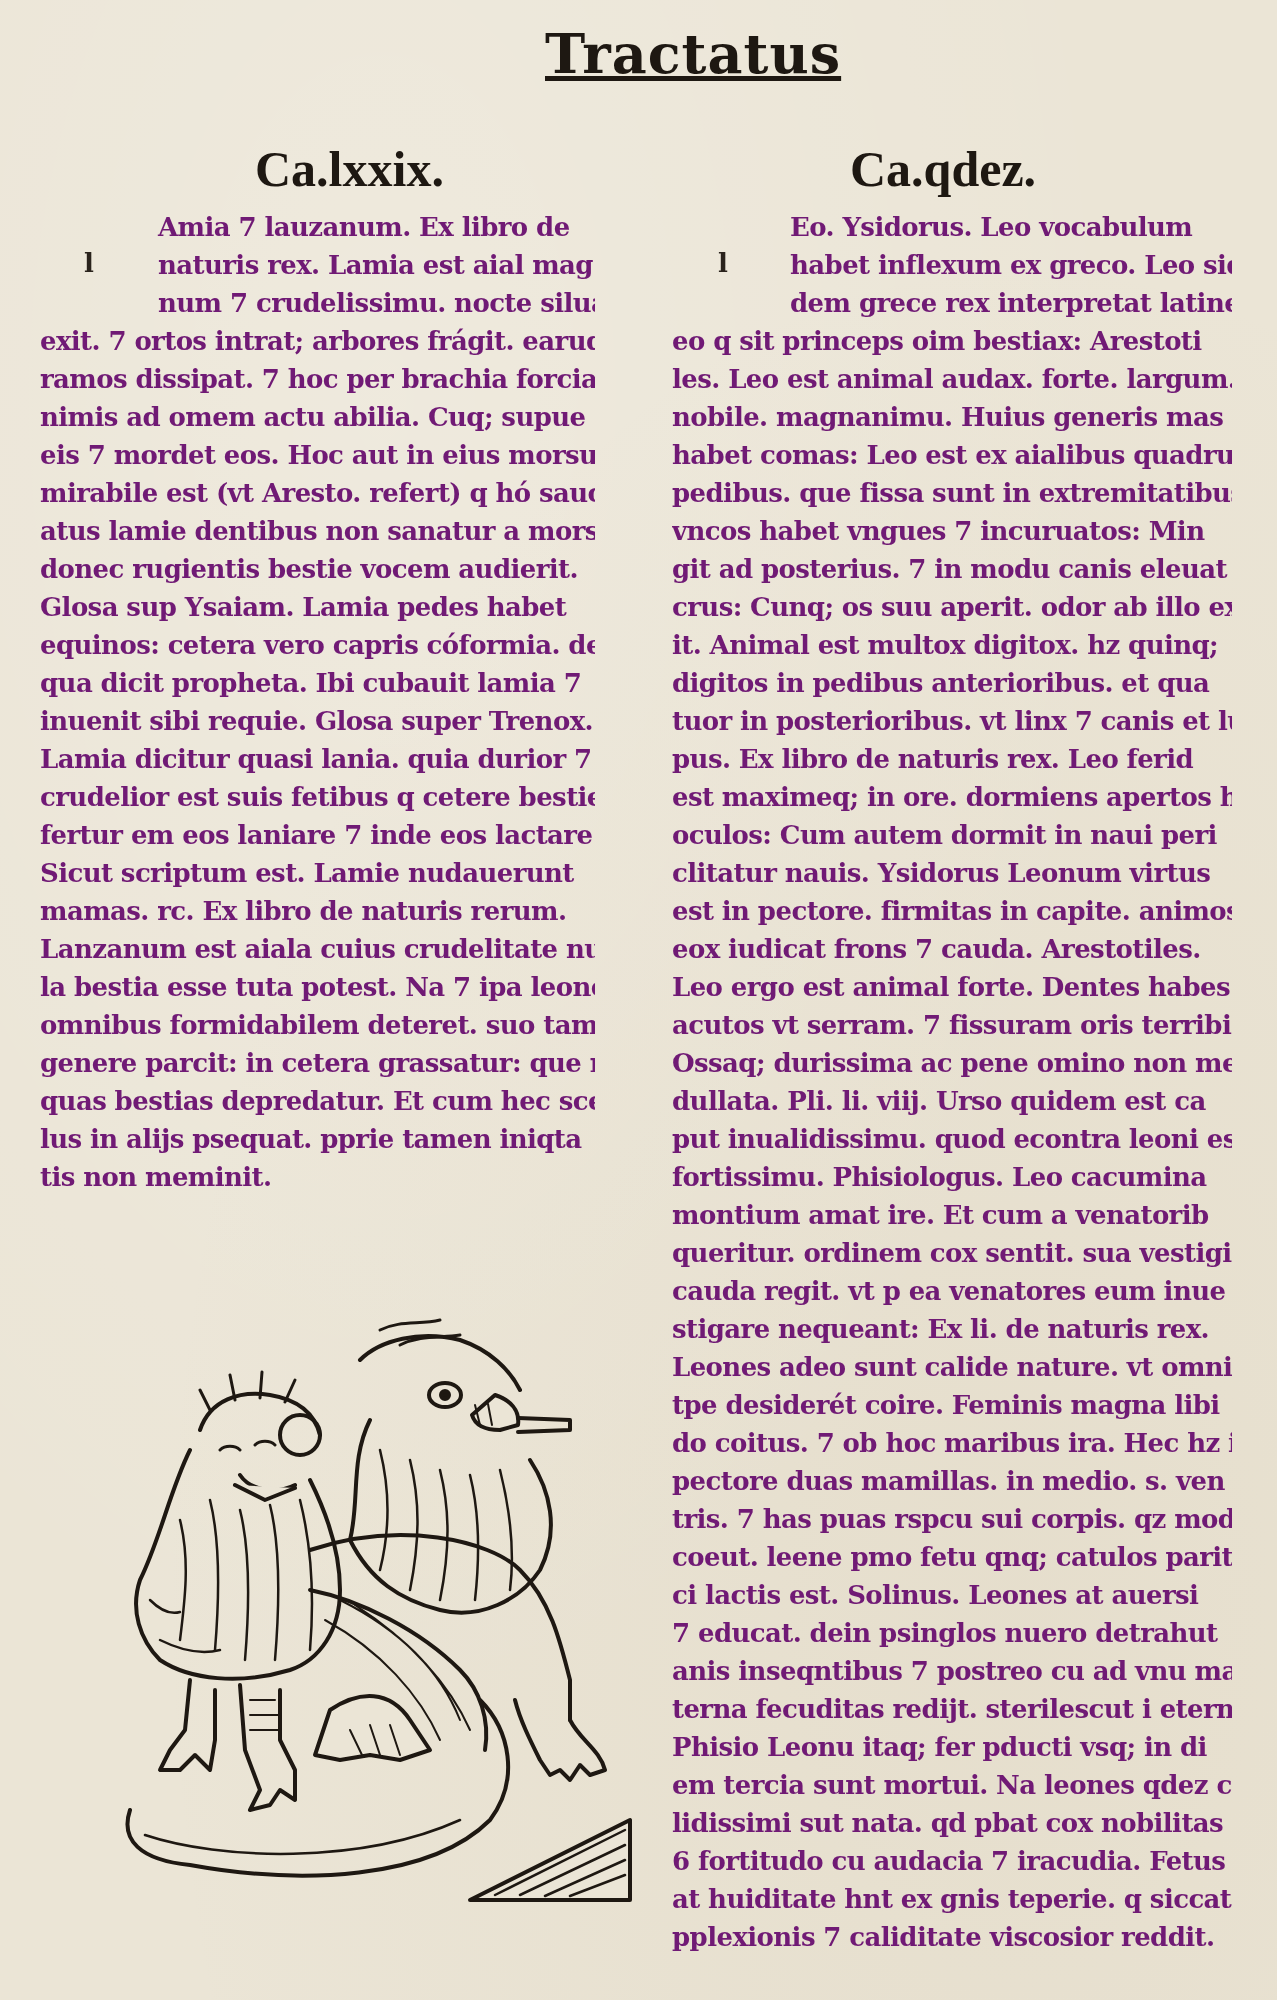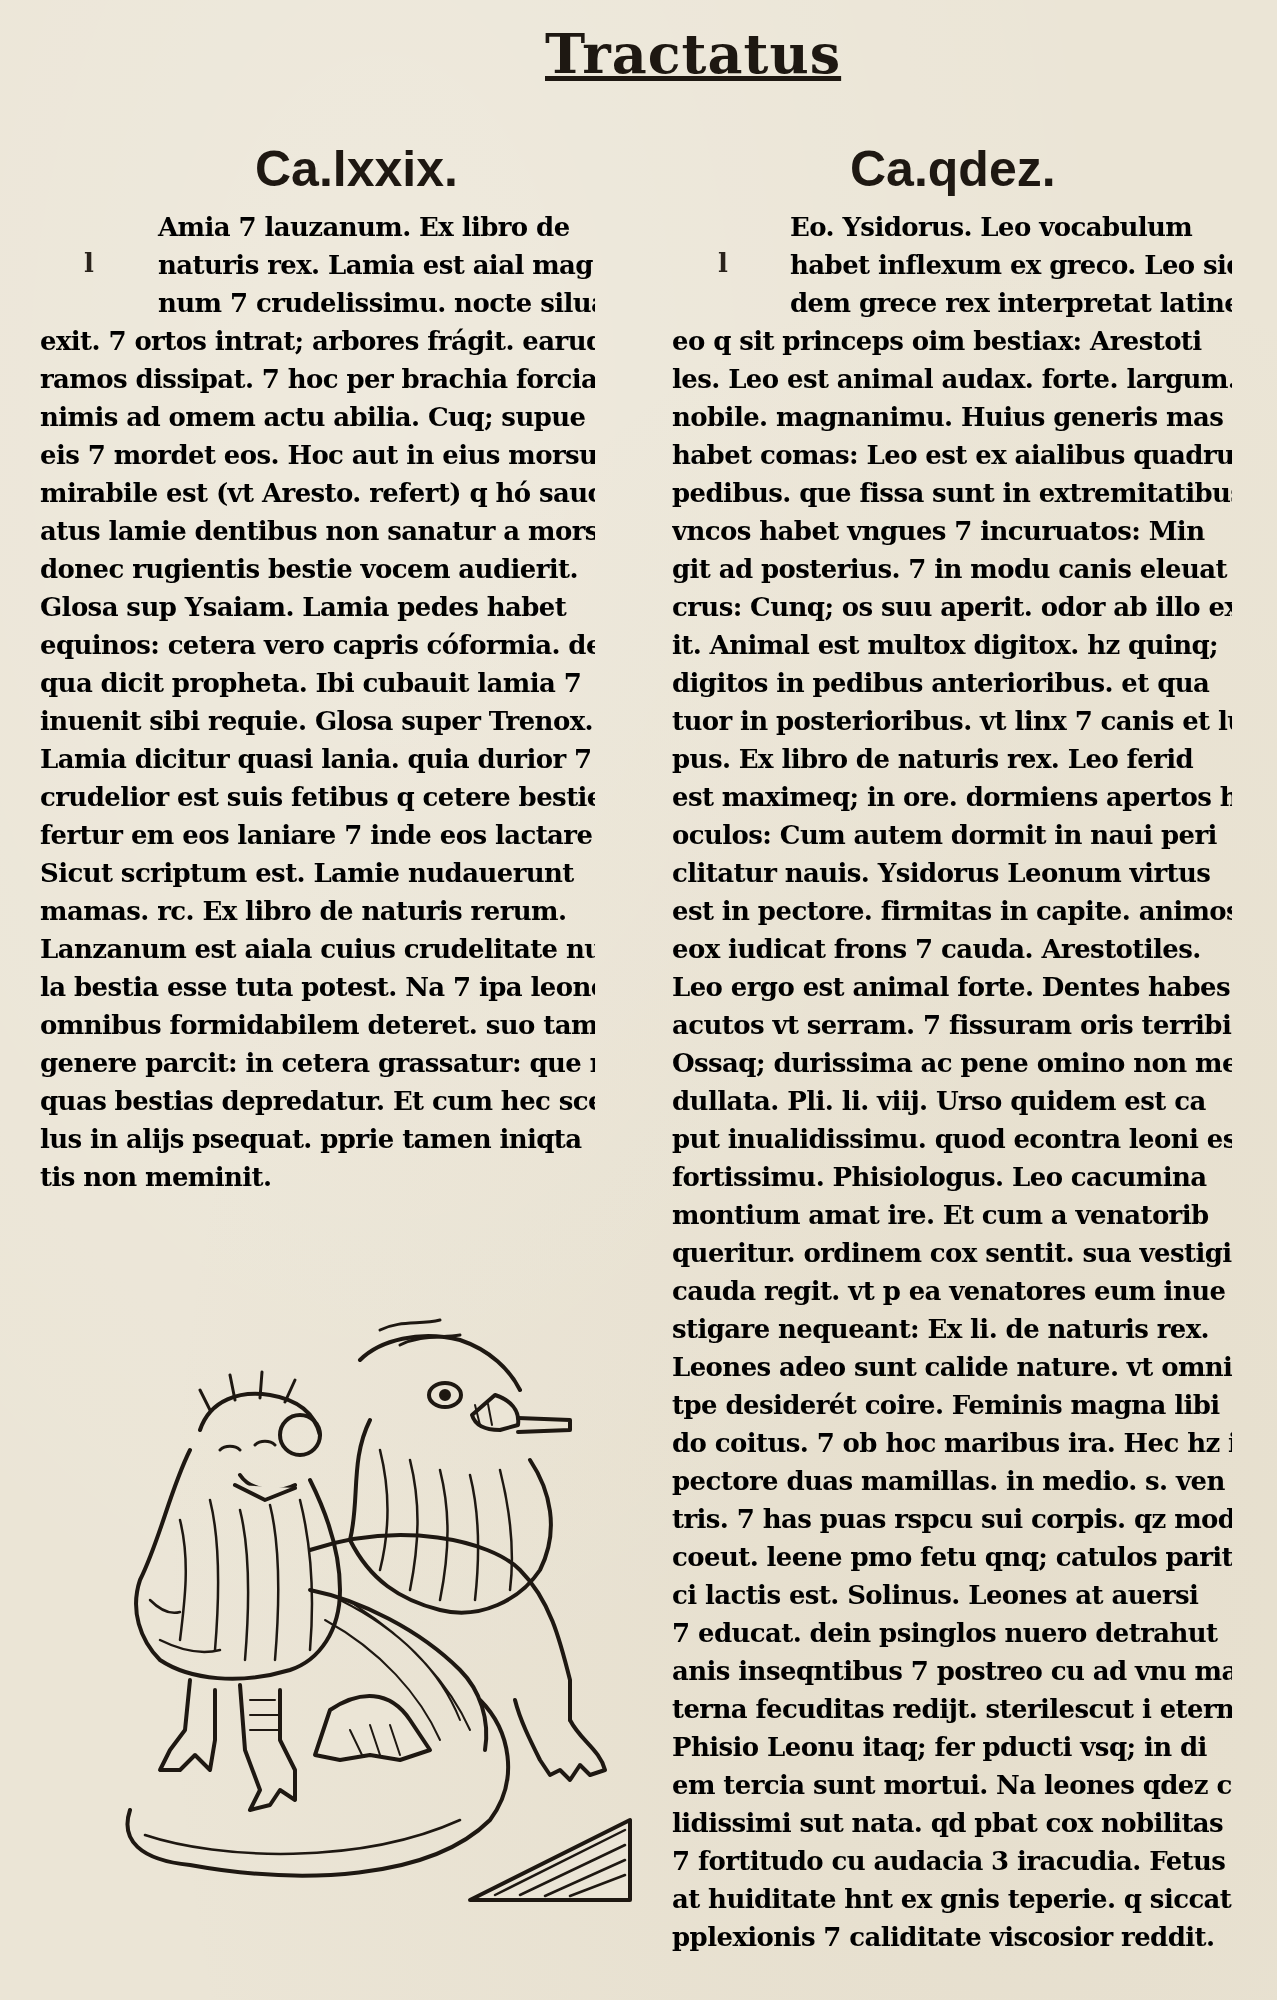--- a/index.html
+++ b/index.html
@@ -17,36 +17,36 @@
   .running-head {
     position: absolute; left: 545px; top: 22px;
     font-family: "DejaVu Serif", serif; font-weight: bold;
     font-size: 54px; letter-spacing: 1px; color: #1e1812; text-decoration: underline;
   }
   .col { position: absolute; top: 0; }
   .col-left { left: 40px; width: 555px; }
   .col-right { left: 672px; width: 560px; }
   .chapter-heading {
     position: absolute; top: 140px;
-    font-family: Liberation Sans, sans-serif; font-weight: bold;
+    font-family: Liberation Serif, serif; font-weight: bold;
     font-size: 50px; color: #1e1812;
   }
   .col-left .chapter-heading { left: 215px; }
   .col-right .chapter-heading { left: 178px; }
   .guide-letter {
     position: absolute; top: 248px;
     font-family: "DejaVu Serif", serif; font-weight: bold;
     font-size: 26px; color: #2a231c;
   }
   .col-left .guide-letter { left: 44px; }
   .col-right .guide-letter { left: 46px; }
   .lines {
     position: absolute; top: 208px; left: 0; right: 0;
     font-family: "DejaVu Serif", serif; font-weight: bold;
-    font-size: 26px; line-height: 38px; color: #000000;
+    font-size: 26px; line-height: 38px; color: #701a75;
     letter-spacing: -0.6px;
   }
   .line { white-space: nowrap; overflow: hidden; height: 38px; text-align: justify; }
   .line.indent { padding-left: 118px; }
   .woodcut {
     position: absolute; left: 60px; top: 1300px; width: 540px; height: 640px;
   }
 </style>
 </head>
 <body>
@@ -171,18 +171,18 @@
       <div class="line">pectore duas mamillas. in medio. s. ven</div>
       <div class="line">tris. 7 has puas rspcu sui corpis. qz modi</div>
       <div class="line">coeut. leene pmo fetu qnq; catulos parit</div>
       <div class="line">ci lactis est.  Solinus. Leones at auersi</div>
       <div class="line">7 educat. dein psinglos nuero detrahut</div>
       <div class="line">anis inseqntibus 7 postreo cu ad vnu ma</div>
       <div class="line">terna fecuditas redijt. sterilescut i eternu.</div>
       <div class="line">Phisio Leonu itaq; fer pducti vsq; in di</div>
       <div class="line">em tercia sunt mortui. Na leones qdez ca</div>
       <div class="line">lidissimi sut nata. qd pbat cox nobilitas</div>
-      <div class="line">7 fortitudo cu audacia 3 iracudia. Fetus</div>
+      <div class="line">6 fortitudo cu audacia 7 iracudia. Fetus</div>
       <div class="line">at huiditate hnt ex gnis teperie. q siccate</div>
       <div class="line">pplexionis 7 caliditate viscosior reddit.</div>
     </div>
   </div>
 </div>
 
 </body></html>

